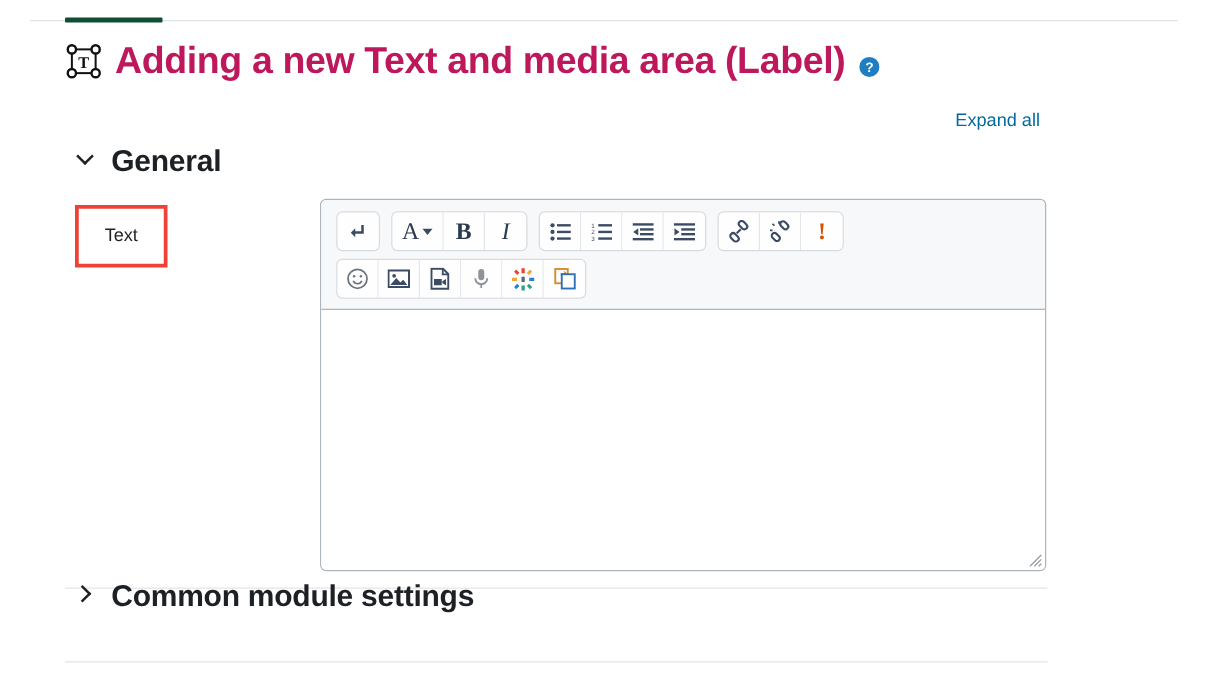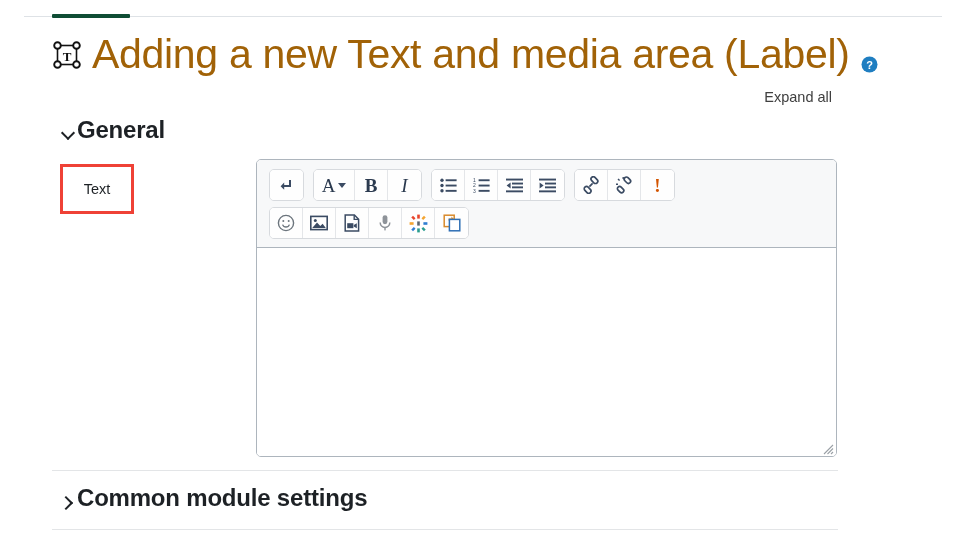--- a/index.html
+++ b/index.html
@@ -46,58 +46,58 @@
     display: flex;
     align-items: center;
     gap: 10px;
   }
   .label-icon {
     width: 30px; height: 30px;
     position: relative;
     flex: 0 0 auto;
   }
   .page-title {
-    font-size: 41px;
-    font-weight: normal;
+    font-size: 30px;
+    font-weight: bold;
     letter-spacing: -0.3px;
     line-height: 1;
-    color: #a16207;
+    color: #be185d;
     white-space: nowrap;
   }
   .help-icon {
     width: 17px; height: 17px;
     flex: 0 0 auto;
     align-self: flex-end;
     margin-bottom: 2px;
     margin-left: 1px;
     cursor: pointer;
   }
 
   
   .expand-all {
     position: absolute;
     right: 134px;
     top: 89px;
     font-size: 14.5px;
-    color: #404040;
+    color: #0369a1;
     text-decoration: none;
     cursor: pointer;
   }
 
   
   .section-head {
     position: absolute;
     left: 60px;
     display: flex;
-    align-items: flex-end;
-    gap: 1px;
+    align-items: flex-start;
+    gap: 13px;
     cursor: pointer;
   }
   .section-head.general { top: 118px; }
-  .section-head.common  { top: 486px; }
+  .section-head.common  { top: 466px; }
   .chev {
     width: 16px; height: 16px;
     display: inline-block;
     position: relative;
     flex: 0 0 auto;
   }
   .chev::before {
     content: "";
     position: absolute;
     left: 3px; top: 3px;

